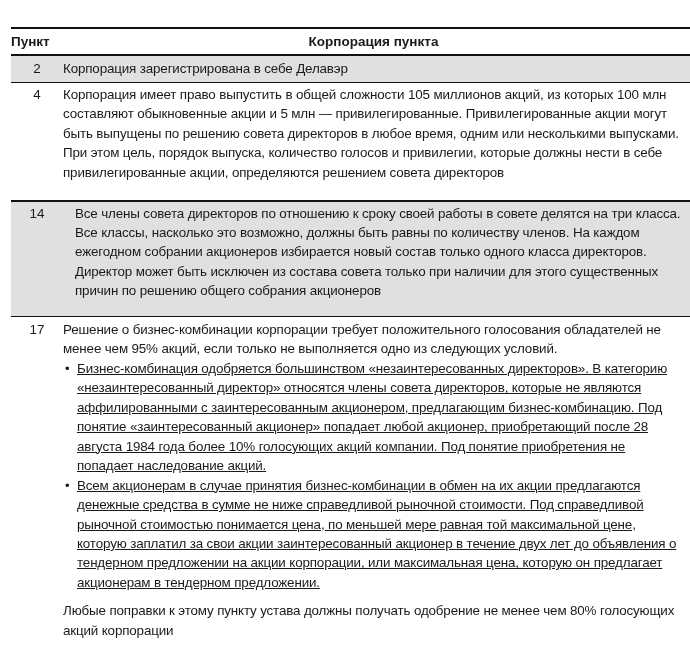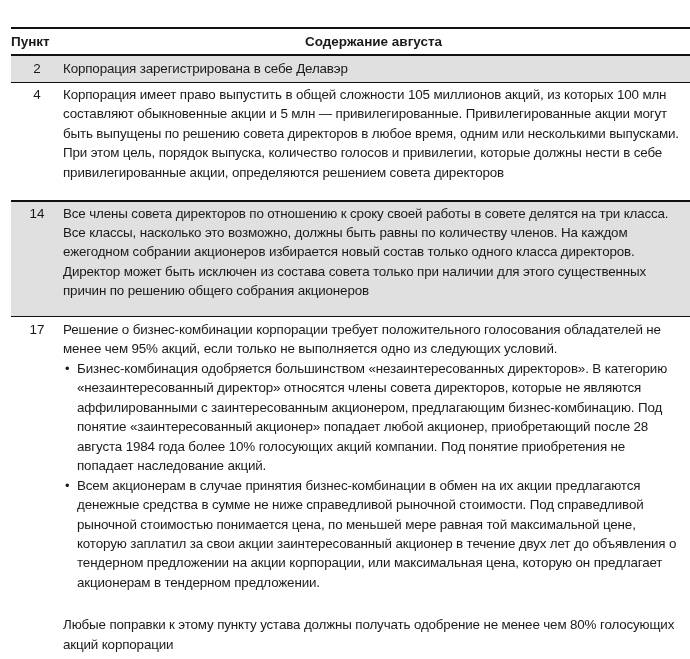--- a/index.html
+++ b/index.html
@@ -11,37 +11,37 @@
     .row { display: flex; width: 100%; }
     .row.shaded { background: #e0e0e0; }
     .c1 { width: 52px; flex: 0 0 52px; text-align: center; }
     .c2 { flex: 1; padding-right: 6px; }
     .header { height: 25px; align-items: center; font-weight: bold; font-size: 13.5px; }
     .header .c1 { text-align: left; padding-left: 0; }
     .header .c2 { text-align: center; padding-left: 0; }
     .cell-text { font-size: 13.4px; line-height: 19.45px; letter-spacing: -0.15px; }
     .row.r2 { height: 26px; align-items: center; }
     .row.r4 { padding-top: 2px; height: 115px; }
-    .row.r14 { padding-top: 2px; height: 112px; }
+    .row.r14 { padding-top: 2px; height: 112px; gap: 12px; }
     .row.r17 { padding-top: 3px; height: 346px; }
     .num { font-size: 13.4px; line-height: 19.45px; }
-    .bullets { margin: 0; padding: 0; list-style: none; }
+    .bullets { margin: 0; padding: 0; list-style: none; text-decoration: underline; }
     .bullets li { position: relative; padding-left: 14px; }
     .bullets li::before { content: "•"; position: absolute; left: 2px; top: 0; font-size: 13px; }
-    .note { margin-top: 23px; }
+    .note { margin-top: 9px; }
   </style>
 </head>
 <body>
 
 <div class="table">
   <div class="rule"></div>
 
   <div class="row header">
     <div class="c1">Пункт</div>
-    <div class="c2">Содержание августа</div>
+    <div class="c2">Корпорация пункта</div>
   </div>
   <div class="rule thin"></div>
 
   <div class="row shaded r2">
     <div class="c1 num">2</div>
     <div class="c2 cell-text">Корпорация зарегистрирована в себе Делавэр</div>
   </div>
   <div class="rule thin"></div>
 
   <div class="row r4">

